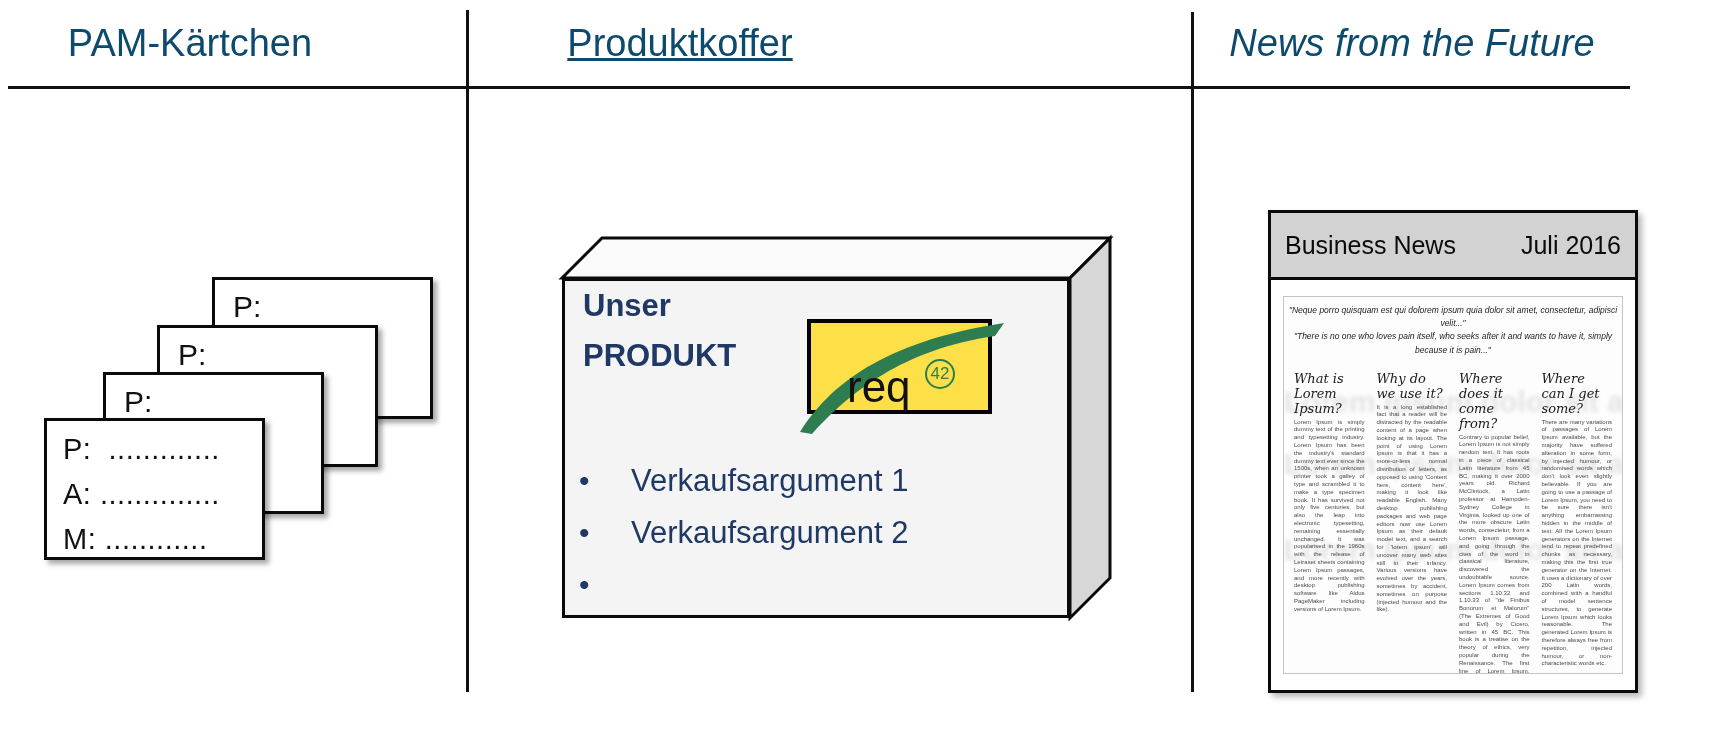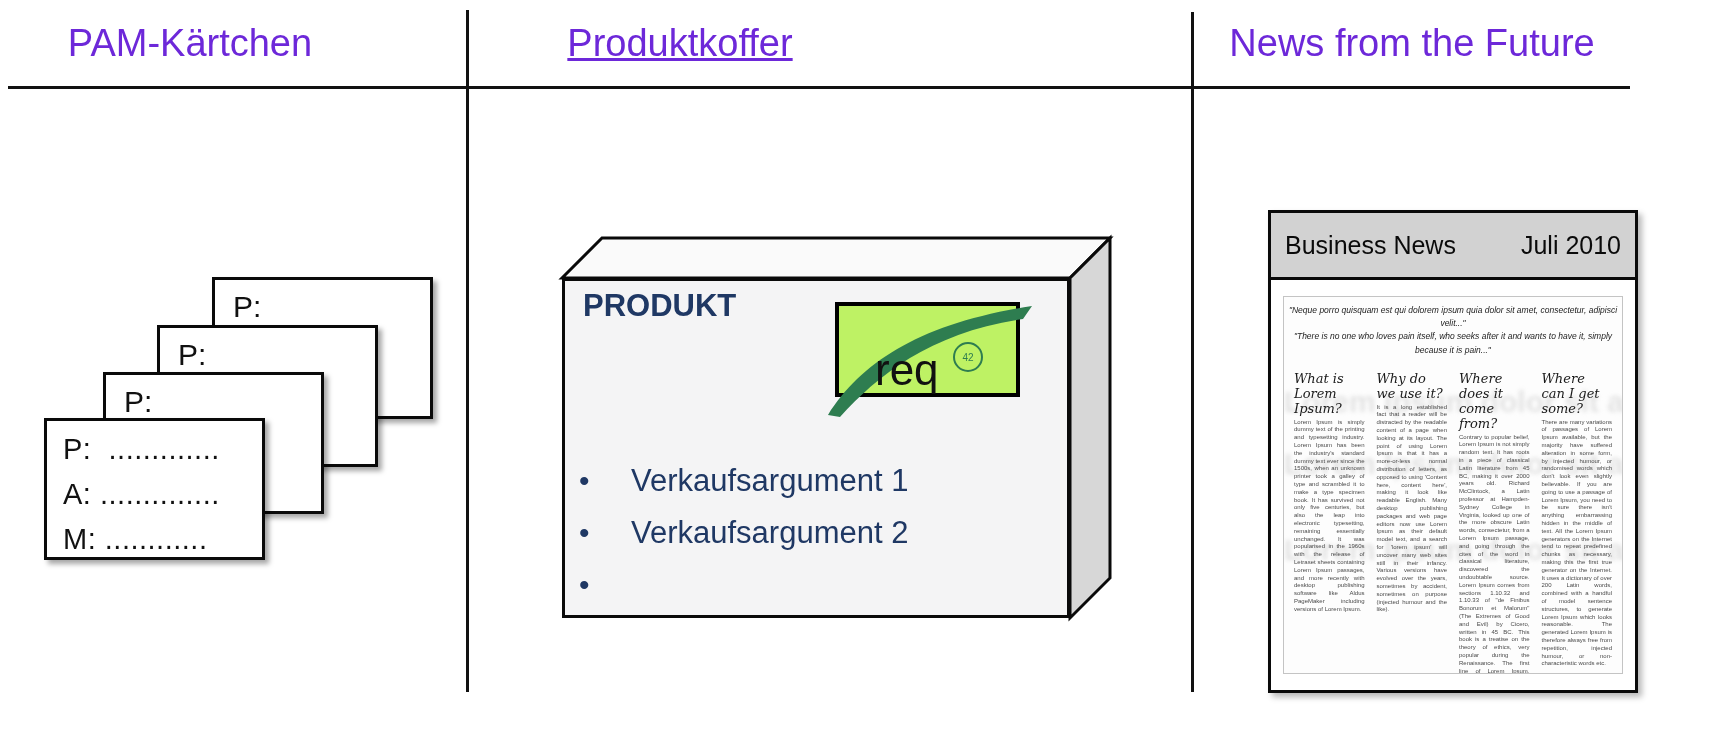--- a/index.html
+++ b/index.html
@@ -5,24 +5,24 @@
   html,body{margin:0;padding:0;background:#fff;}
   .canvas{position:relative;width:1720px;height:736px;background:#ffffff;overflow:hidden;
           font-family:"Liberation Sans",sans-serif;color:#111;}
 
   
   .hline{position:absolute;left:8px;top:86px;width:1622px;height:3px;background:var(--line);}
   .vline{position:absolute;width:3px;background:var(--line);}
   .v1{left:466px;top:10px;height:682px;}
   .v2{left:1191px;top:12px;height:680px;}
 
-  .col-title{position:absolute;top:20px;font-size:38px;line-height:46px;text-align:center;color:#6d28d9;}
+  .col-title{position:absolute;top:20px;font-size:38px;line-height:46px;text-align:center;color:#0c4a6e;}
   .t1{left:20px;width:340px;}
   .t2{left:480px;width:400px;text-decoration:underline;}
-  .t3{left:1212px;width:400px;}
+  .t3{left:1212px;width:400px;font-style:italic;}
 
   
   .card{position:absolute;width:221px;height:142px;background:#fff;border:3px solid #0a0a0a;
         box-shadow:4px 4px 5px rgba(0,0,0,.35);box-sizing:border-box;}
   .c1{left:212px;top:277px;z-index:1;}
   .c2{left:157px;top:325px;z-index:2;}
   .c3{left:103px;top:372px;z-index:3;}
   .c4{left:44px;top:418px;z-index:4;}
   .card-label{padding:8px 0 0 18px;font-size:30px;line-height:38px;}
   .front-rows{padding:6px 0 0 16px;}
@@ -33,27 +33,27 @@
   .box-front{position:absolute;left:562px;top:278px;width:502px;height:334px;border:3px solid #0a0a0a;
              background:var(--box-front);z-index:2;}
   .box-title{position:absolute;left:18px;top:0px;font-size:31px;font-weight:bold;line-height:50px;
              color:var(--navy);}
   .bullets{position:absolute;left:8px;top:174px;width:480px;}
   .brow{display:flex;align-items:center;height:52px;color:var(--navy);}
   .bdot{width:58px;padding-left:6px;font-size:30px;box-sizing:border-box;}
   .btext{font-size:31px;}
 
   
-  .logo{position:absolute;left:242px;top:21px;width:177px;height:87px;border:4px solid #000;
-        background:#bef264;overflow:visible;margin-left:28px;}
+  .logo{position:absolute;left:242px;top:38px;width:177px;height:87px;border:4px solid #000;
+        background:#fde047;overflow:visible;}
   .logo-swoosh{position:absolute;left:-13px;top:-11px;width:212px;height:122px;overflow:visible;}
   .logo-text{position:absolute;left:36px;top:42px;font-size:44px;line-height:1;color:#111;}
   .logo-badge{position:absolute;left:114px;top:36px;width:26px;height:26px;border:2px solid var(--green);
               border-radius:50%;display:flex;align-items:center;justify-content:center;
-              font-size:10px;color:var(--green);background:#fff0;box-sizing:content-box;}
+              font-size:17px;color:var(--green);background:#fff0;box-sizing:content-box;}
 
   
   .paper{position:absolute;left:1268px;top:210px;width:364px;height:477px;border:3px solid #0a0a0a;
          background:#fff;box-shadow:4px 4px 6px rgba(0,0,0,.28);box-sizing:content-box;}
   .paper-head{height:64px;background:var(--header-gray);border-bottom:3px solid #0a0a0a;
               display:flex;align-items:center;justify-content:space-between;padding:0 14px;
               font-size:25px;color:#0a0a0a;}
   .page{position:relative;margin:16px 12px 12px 12px;height:376px;border:1px solid #c4c4c4;
         background:#fdfdfd;overflow:hidden;}
   .wm{position:absolute;left:0;width:100%;color:#c9c9c9;font-size:30px;font-weight:bold;
@@ -97,20 +97,21 @@
     </div>
   </div>
 
   <svg class="box-faces" viewBox="0 0 600 400">
     <polygon points="22,48 62,8 570,8 530,48" fill="var(--box-top)" stroke="#0a0a0a" stroke-width="3" stroke-linejoin="miter"></polygon>
     <polygon points="530,48 570,8 570,348 530,388" fill="var(--box-side)" stroke="#0a0a0a" stroke-width="3" stroke-linejoin="miter"></polygon>
   </svg>
 
   <div class="box-front">
     <div class="box-title">
+      <div>Unser</div>
       <div>PRODUKT</div>
     </div>
 
     <div class="logo">
       <svg class="logo-swoosh" viewBox="0 0 212 122">
         <path d="M2,120 C36,66 96,28 206,11 L197,24 C106,37 52,80 14,122 Z" fill="var(--green)"></path>
       </svg>
       <span class="logo-text">req</span>
       <span class="logo-badge">42</span>
     </div>
@@ -126,21 +127,21 @@
       </div>
       <div class="brow">
         <span class="bdot">•</span>
       </div>
     </div>
   </div>
 
   <div class="paper">
     <div class="paper-head">
       <span>Business News</span>
-      <span>Juli 2010</span>
+      <span>Juli 2016</span>
     </div>
     <div class="page">
       <div class="wm" style="top:88px;">Lorem Ipsum dolor sit amet</div>
       <div class="wm" style="top:150px;">Lorem Ipsum dolor sit amet</div>
       <div class="wm" style="top:236px;">Lorem Ipsum dolor sit amet</div>
       <div class="page-inner">
         <div class="np-quote">
           <div>"Neque porro quisquam est qui dolorem ipsum quia dolor sit amet, consectetur, adipisci velit..."</div>
           <div>"There is no one who loves pain itself, who seeks after it and wants to have it, simply because it is pain..."</div>
         </div>

